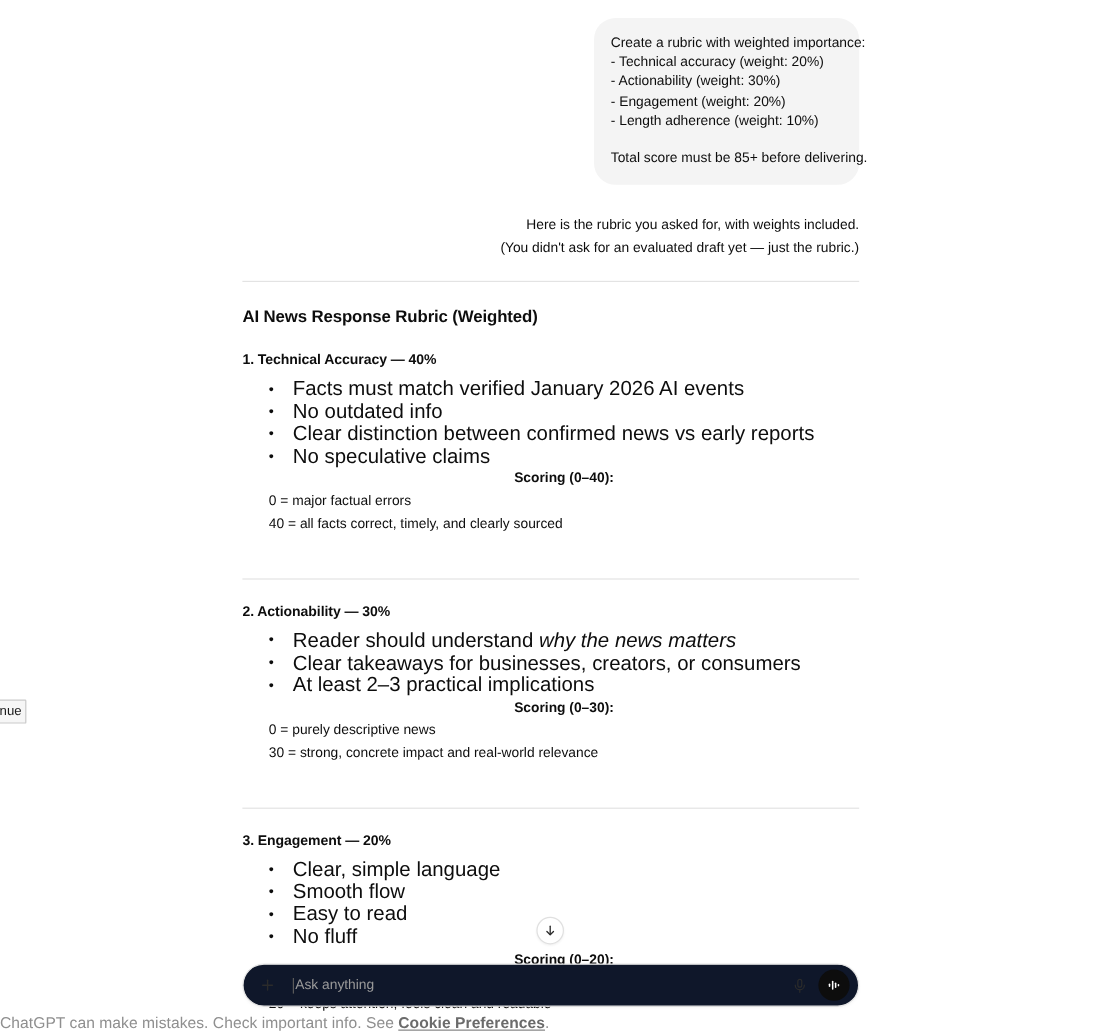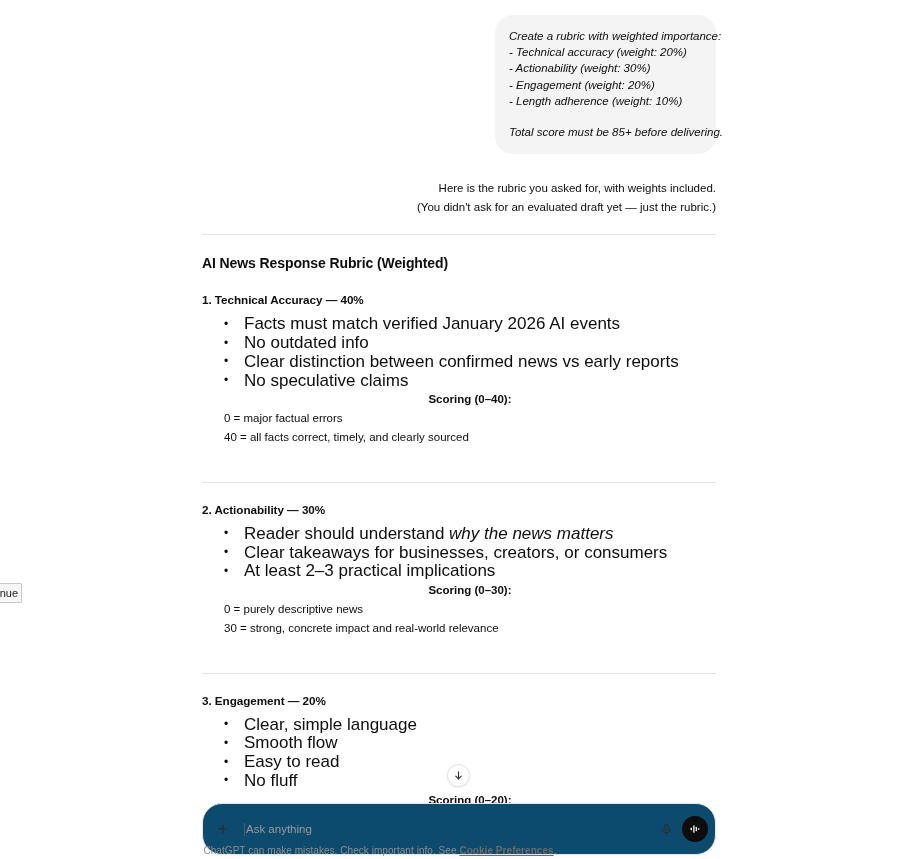--- a/index.html
+++ b/index.html
@@ -54,21 +54,21 @@
     border-radius: 18px;
     padding: 13px 14px 14px 14px;
     max-width: 221px;
     box-sizing: border-box;
     width: 221px;
     font-size: 11.5px;
     line-height: 16.2px;
     color: #0d0d0d;
     text-align: left;
   }
-  .user-bubble .ln { white-space: pre; font-style: italic; }
+  .user-bubble .ln { white-space: pre; }
   .user-bubble .spacer { height: 15px; }
 
   
   .assistant {
     padding-top: 25px;
     font-size: 11.5px;
     line-height: 19px;
     color: #0d0d0d;
   }
   .assistant p {
@@ -152,24 +152,24 @@
   }
 
   
   .composer-wrap {
     position: absolute;
     left: 202px;
     top: 803px;
     width: 514px;
   }
   .composer {
-    height: 52px;
+    height: 36px;
     border: 1px solid #e6e6e6;
     border-radius: 20px;
-    background: #0c4a6e;
+    background: #0f172a;
     display: flex;
     align-items: center;
     padding: 0 7px 0 11px;
     box-sizing: border-box;
     box-shadow: 0 1px 3px rgba(0,0,0,0.04);
   }
   .plus-icon {
     width: 18px;
     height: 18px;
     flex: 0 0 18px;
@@ -214,22 +214,22 @@
     display: flex;
     align-items: center;
     justify-content: center;
   }
 
   .footer-note {
     position: absolute;
     left: 0;
     top: 845px;
     width: 760px;
-    text-align: center;
-    font-size: 10px;
+    text-align: left;
+    font-size: 13px;
     color: #8f8f8f;
     letter-spacing: 0.05px;
   }
   .footer-note .cookie {
     color: #6b6b6b;
     font-weight: bold;
     text-decoration: underline;
   }
 </style>
 </head>

